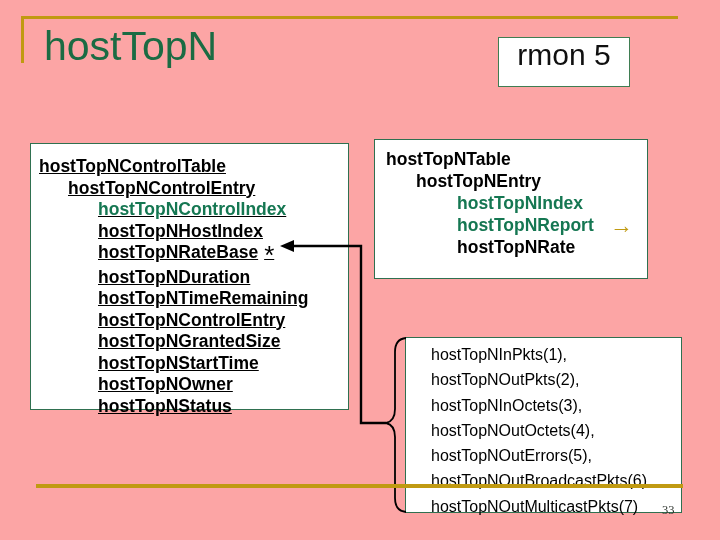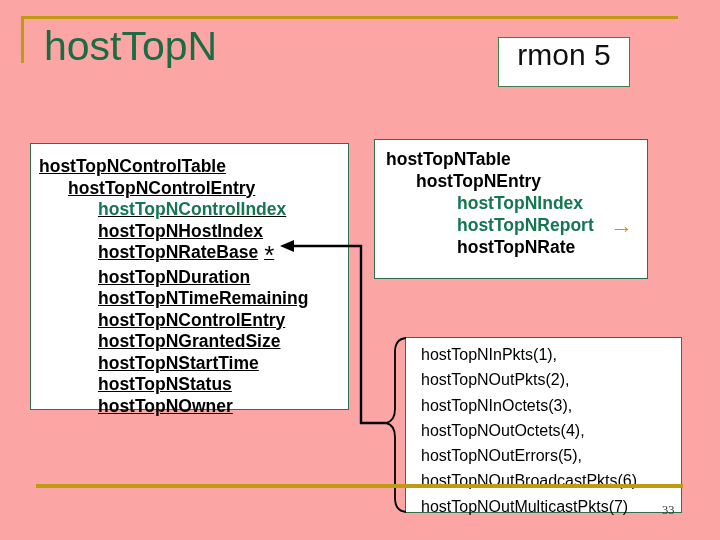--- a/index.html
+++ b/index.html
@@ -15,21 +15,21 @@
   .title{position:absolute;left:44px;top:25px;font-size:41px;line-height:1.05;color:#1B6B43;white-space:nowrap;}
   .badge{
     position:absolute;left:498px;top:37px;width:132px;height:50px;border:1px solid #3F7D52;
     display:flex;align-items:flex-start;justify-content:center;font-size:30px;color:#101010;
     box-sizing:border-box;background:#fff;
   }
   
   .box{position:absolute;border:1px solid #2F7050;background:#fff;box-sizing:border-box;z-index:1;}
   .control-box{left:30px;top:143px;width:319px;height:267px;padding-top:12px;text-decoration:underline;}
   .data-box{left:374px;top:139px;width:274px;height:140px;padding-top:8px;}
-  .values-box{left:405px;top:337px;width:277px;height:176px;padding:4px 0 0 15px;}
+  .values-box{left:405px;top:337px;width:277px;height:176px;padding:4px 0 0 25px;}
   .crow,.drow{font-weight:bold;font-size:17.5px;color:#000;white-space:nowrap;line-height:21.5px;}
   .drow{line-height:22px;}
   .vrow{font-size:16px;line-height:25.3px;color:#000;white-space:nowrap;}
   .ind0{padding-left:8px}.ind1{padding-left:37px}.ind2{padding-left:67px}
   .rind0{padding-left:11px}.rind1{padding-left:41px}.rind2{padding-left:82px}
   .green{color:#157752;}
   .star-marker{font-size:26px;font-weight:400;margin-left:6px;vertical-align:-6px;}
   .arrow-marker{color:#C09A12;font-weight:700;font-size:23px;margin-left:16px;vertical-align:-2px;}
   
   .overlay{position:absolute;left:0;top:0;width:720px;height:540px;z-index:5;pointer-events:none;}
@@ -54,22 +54,22 @@
     <div class="crow ind0"><span>hostTopNControlTable</span></div>
     <div class="crow ind1"><span>hostTopNControlEntry</span></div>
     <div class="crow ind2"><span class="green">hostTopNControlIndex</span></div>
     <div class="crow ind2"><span>hostTopNHostIndex</span></div>
     <div class="crow ind2"><span>hostTopNRateBase</span><span class="star-marker">*</span></div>
     <div class="crow ind2"><span>hostTopNDuration</span></div>
     <div class="crow ind2"><span>hostTopNTimeRemaining</span></div>
     <div class="crow ind2"><span>hostTopNControlEntry</span></div>
     <div class="crow ind2"><span>hostTopNGrantedSize</span></div>
     <div class="crow ind2"><span>hostTopNStartTime</span></div>
+    <div class="crow ind2"><span>hostTopNOwner</span></div>
     <div class="crow ind2"><span>hostTopNStatus</span></div>
-    <div class="crow ind2"><span>hostTopNOwner</span></div>
   </div>
 
   <div class="box data-box">
     <div class="drow rind0"><span>hostTopNTable</span></div>
     <div class="drow rind1"><span>hostTopNEntry</span></div>
     <div class="drow rind2"><span class="green">hostTopNIndex</span></div>
     <div class="drow rind2"><span class="green">hostTopNReport</span><span class="arrow-marker">→</span></div>
     <div class="drow rind2"><span>hostTopNRate</span></div>
   </div>
 

